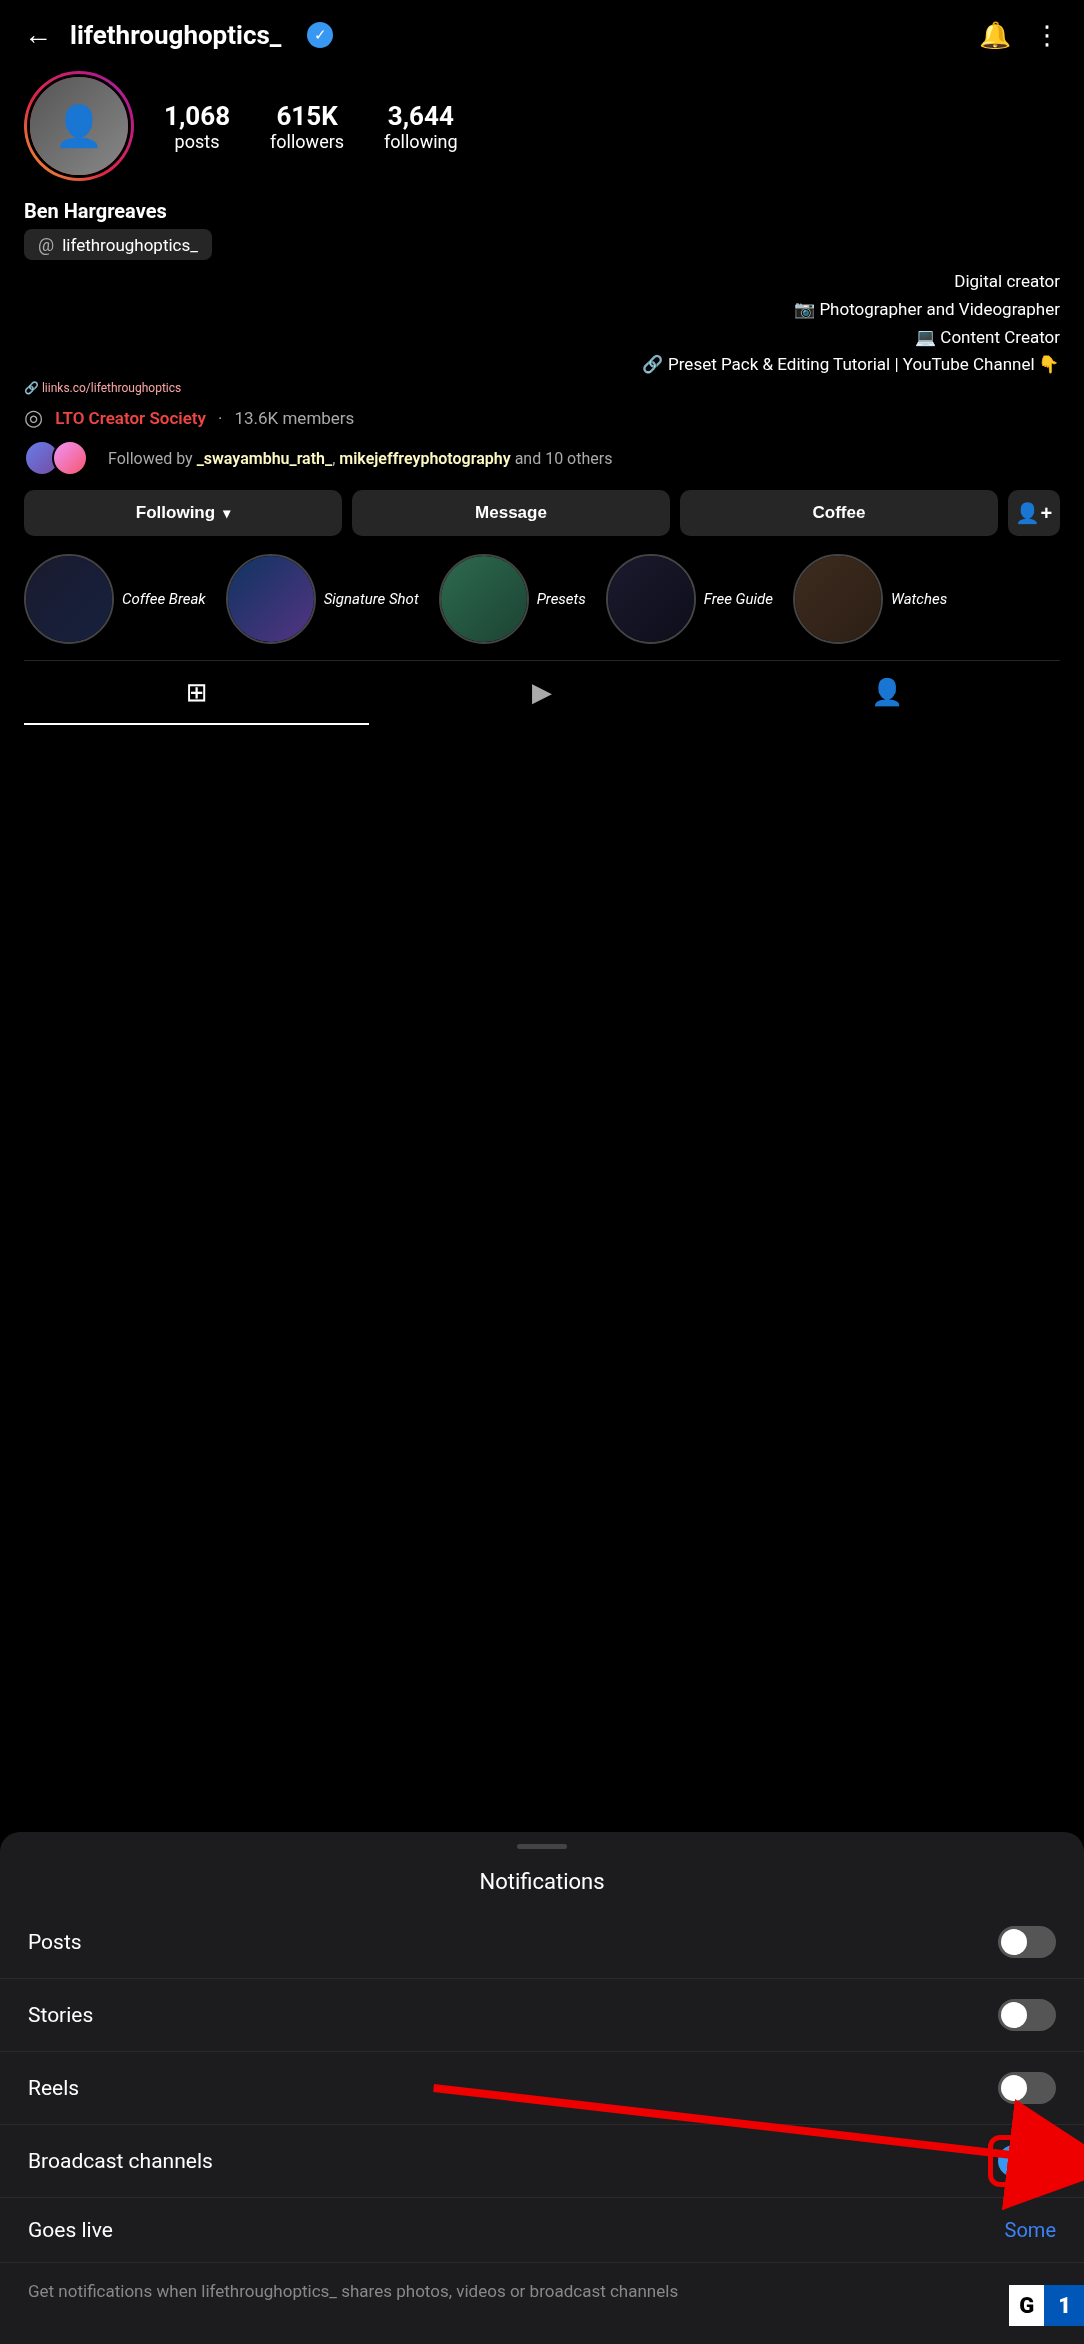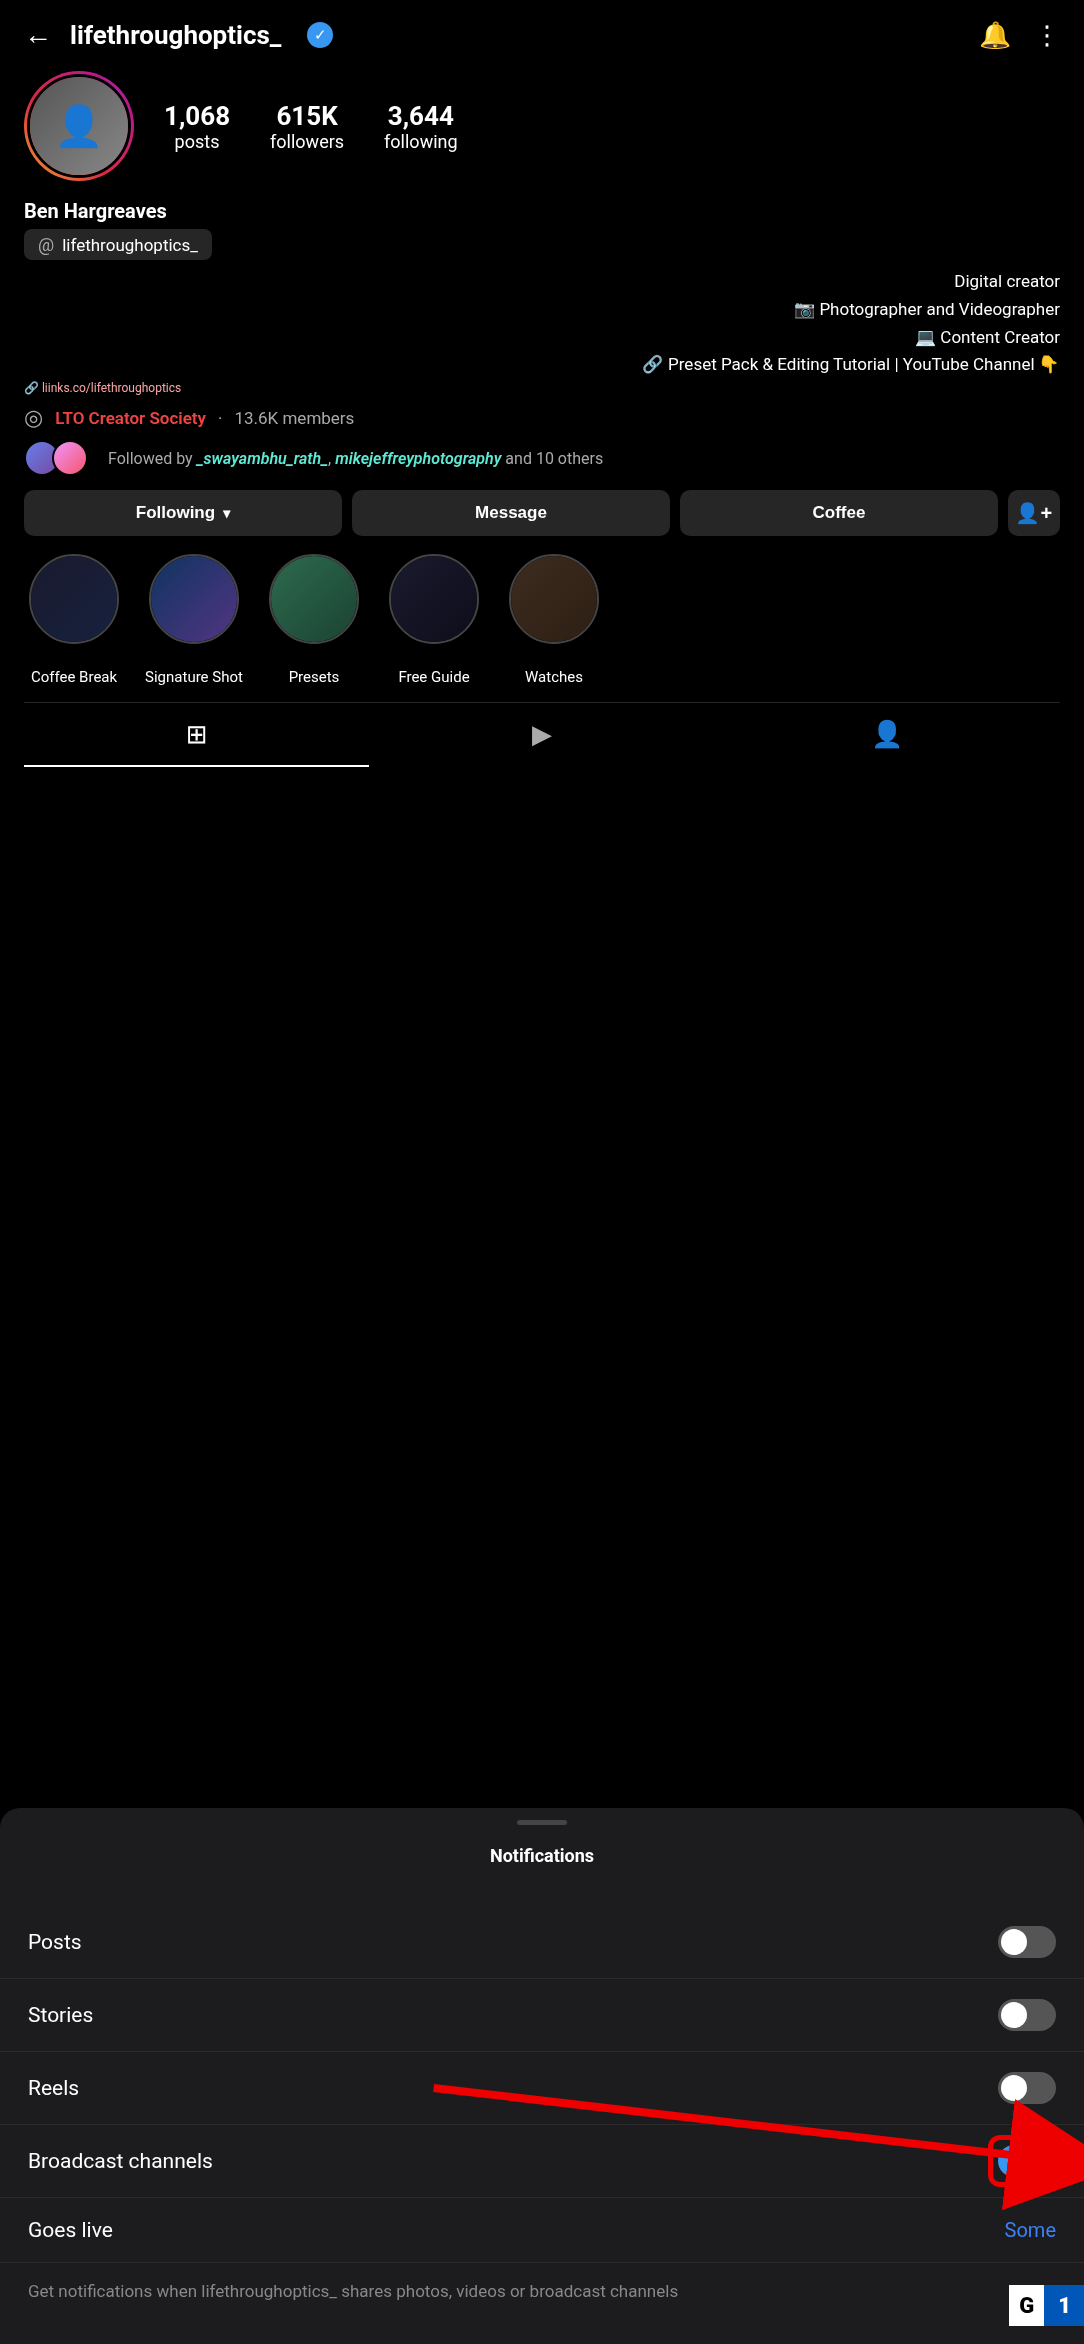--- a/index.html
+++ b/index.html
@@ -179,21 +179,21 @@
       width: 36px;
       height: 36px;
       border-radius: 50%;
       border: 2px solid #000;
       margin-right: -8px;
       overflow: hidden;
     }
     .followed-avatar-1 { background: linear-gradient(135deg, #667eea, #764ba2); }
     .followed-avatar-2 { background: linear-gradient(135deg, #f093fb, #f5576c); }
     .followed-by-text { margin-left: 16px; }
-    .followed-username { color: #5eead4; font-weight: 600; font-style: italic; }
+    .followed-username { color: #fef9c3; font-weight: 600; }
 
     
     .action-buttons {
       display: flex;
       gap: 10px;
       margin: 12px 0 18px;
     }
     .btn {
       flex: 1;
       padding: 11px 0;
@@ -231,24 +231,25 @@
     
     .highlights-row {
       display: flex;
       gap: 20px;
       overflow-x: auto;
       padding-bottom: 10px;
       margin-bottom: 6px;
     }
     .highlight-item {
       display: flex;
-      flex-direction: column;
-      align-items: center;
-      gap: 24px;
+      flex-direction: row;
+      align-items: center;
+      gap: 8px;
       min-width: 100px;
+      font-style: italic;
     }
     .highlight-circle {
       width: 90px;
       height: 90px;
       border-radius: 50%;
       overflow: hidden;
       background: #222;
       border: 2px solid #444;
     }
     .highlight-circle-inner {
@@ -307,24 +308,24 @@
       padding-bottom: 40px;
     }
     .sheet-handle {
       width: 50px;
       height: 5px;
       background: #444;
       border-radius: 3px;
       margin: 12px auto 20px;
     }
     .sheet-title {
-      font-size: 18px;
-      font-weight: 700;
+      font-size: 22px;
+      font-weight: 400;
       text-align: center;
-      margin-bottom: 40px;
+      margin-bottom: 12px;
       color: #fff;
     }
     .notification-item {
       display: flex;
       align-items: center;
       justify-content: space-between;
       padding: 20px 28px;
       border-bottom: 1px solid #2a2a2a;
     }
     .notification-item:last-child {

